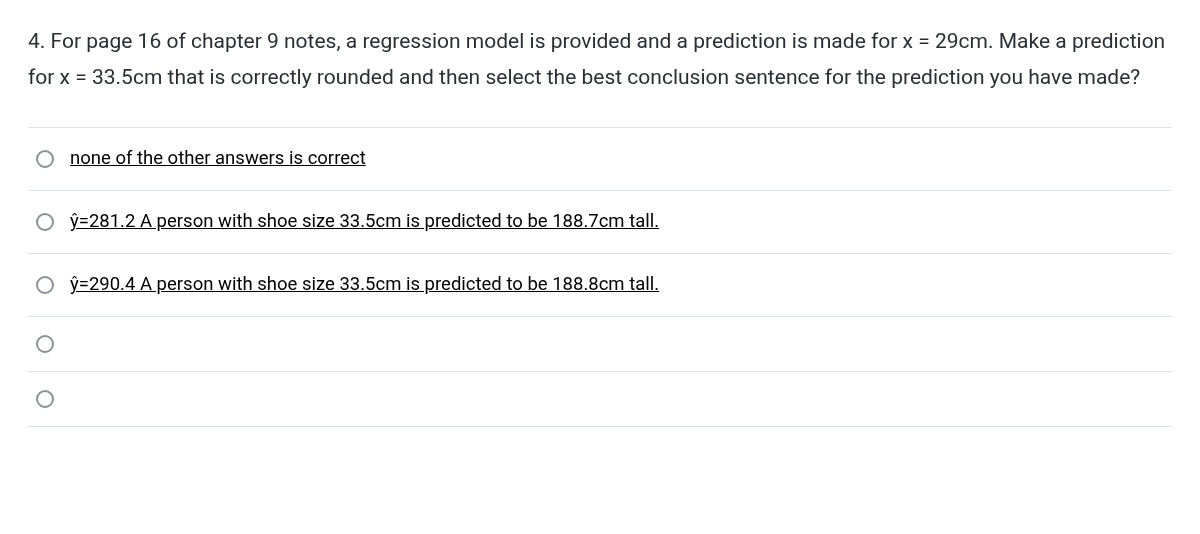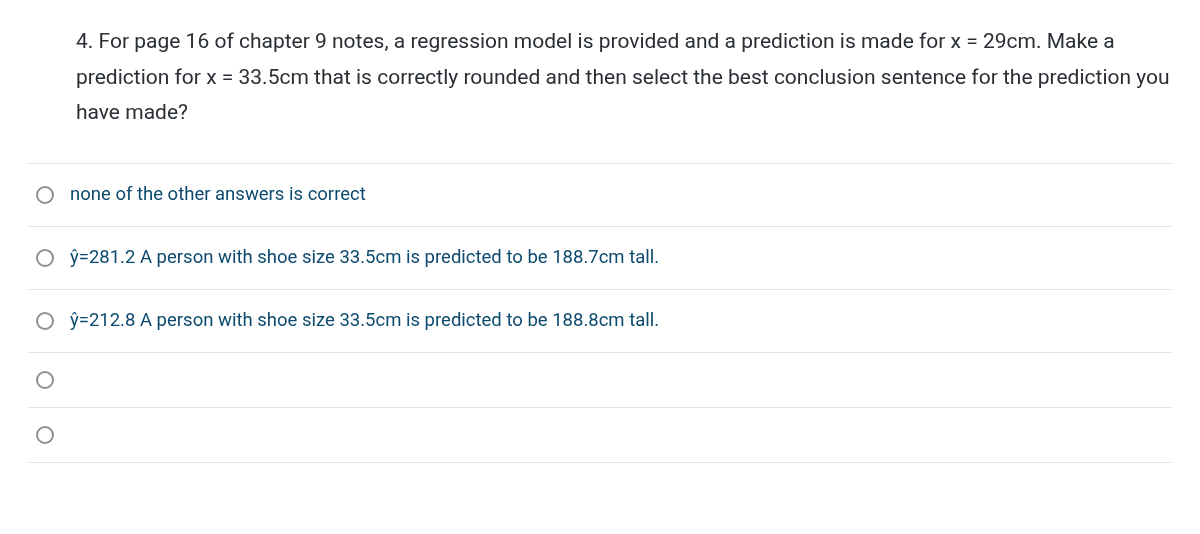--- a/index.html
+++ b/index.html
@@ -14,21 +14,20 @@
       height: 534px;
       padding: 24px 28px;
       color: #2a2f35;
     }
     .question-text {
       font-size: 21px;
       line-height: 1.7;
       color: #2a2f35;
       margin-bottom: 32px;
       font-weight: 400;
-      margin-left: 48px;
     }
     .options-container {
       border-top: 1px solid #e0e3e6;
     }
     .option-row {
       display: flex;
       align-items: center;
       padding: 18px 8px;
       border-bottom: 1px solid #e0e3e6;
       cursor: pointer;
@@ -36,22 +35,23 @@
     .radio-circle {
       width: 18px;
       height: 18px;
       border: 2px solid #8b9096;
       border-radius: 50%;
       flex-shrink: 0;
       margin-right: 16px;
     }
     .option-label {
       font-size: 18.5px;
-      color: #0c4a6e;
+      color: #000000;
       line-height: 1.4;
+      text-decoration: underline;
     }
   </style>
 </head>
 <body>
 
 <div class="question-text">4. For page 16 of chapter 9 notes, a regression model is provided and a prediction is made for x = 29cm. Make a prediction for x = 33.5cm that is correctly rounded and then select the best conclusion sentence for the prediction you have made?</div>
 
 <div class="options-container">
 
   <div class="option-row">
@@ -59,21 +59,21 @@
     <span class="option-label">none of the other answers is correct</span>
   </div>
 
   <div class="option-row">
     <span class="radio-circle"></span>
     <span class="option-label">ŷ=281.2 A person with shoe size 33.5cm is predicted to be 188.7cm tall.</span>
   </div>
 
   <div class="option-row">
     <span class="radio-circle"></span>
-    <span class="option-label">ŷ=212.8 A person with shoe size 33.5cm is predicted to be 188.8cm tall.</span>
+    <span class="option-label">ŷ=290.4 A person with shoe size 33.5cm is predicted to be 188.8cm tall.</span>
   </div>
 
   <div class="option-row">
     <span class="radio-circle"></span>
   </div>
 
   <div class="option-row">
     <span class="radio-circle"></span>
   </div>
 

